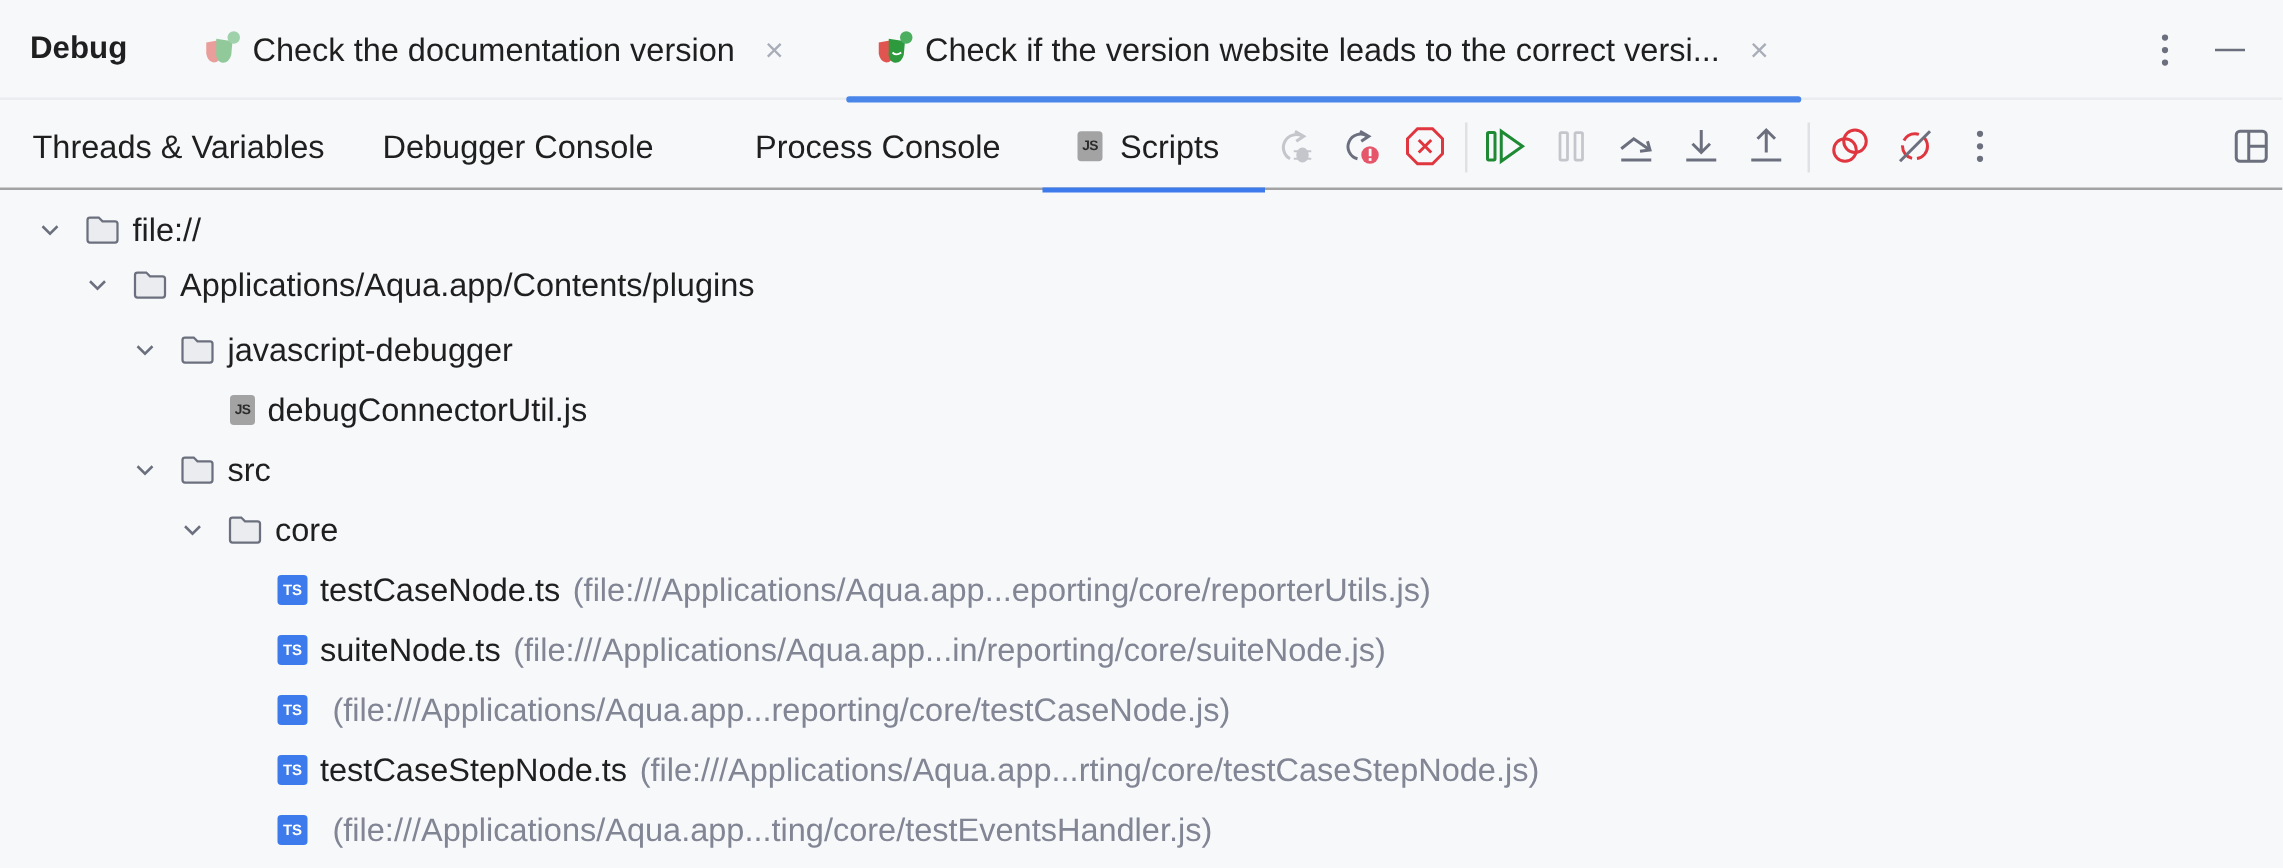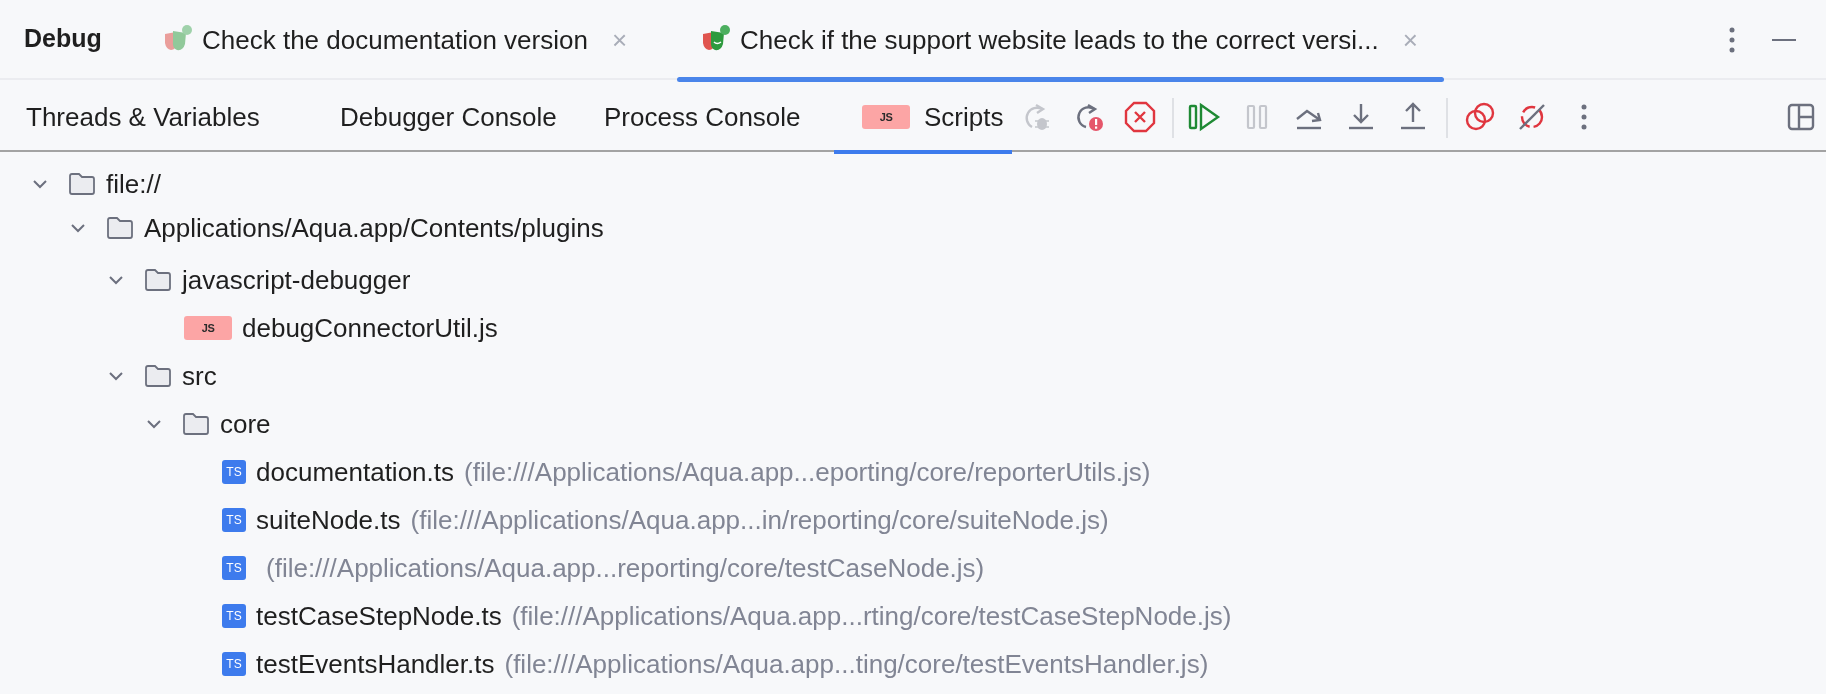--- a/index.html
+++ b/index.html
@@ -13,22 +13,22 @@
   .run-tab .tab-icon { width: 34px; height: 34px; margin-right: 6px; }
   .run-tab .close { margin-left: 24px; color: #a9adb8; font-size: 26px; line-height: 1; }
   .run-tab.active .underline { position: absolute; left: -2px; right: -22px; bottom: -2px; height: 5px; background: #4a85ea; border-radius: 3px; }
   .hdr-more { position: absolute; left: 1722px; top: 24px; width: 20px; height: 32px; }
   .hdr-min { position: absolute; left: 1772px; top: 39px; width: 24px; height: 2px; background: #6c707e; }
 
   
   .toolrow { position: absolute; left: 0; top: 82px; width: 1826px; height: 70px; border-bottom: 2px solid #a3a3a3; }
   .subtab { position: absolute; top: 0; height: 70px; display: flex; align-items: center; font-size: 26px; color: #1f1f1f; white-space: nowrap; }
   .subtab.active::after { content: ""; position: absolute; left: 0; right: 0; bottom: -2px; height: 4px; background: #3d7bed; }
-  .js-badge { display: inline-flex; align-items: center; justify-content: center; width: 48px; height: 24px; background: #fca5a5; border-radius: 3px; font-size: 11px; font-weight: bold; color: #2b2b2b; margin-right: 14px; letter-spacing: -0.5px; }
-  .ts-badge { display: inline-flex; align-items: center; justify-content: center; width: 24px; height: 24px; background: #3d7bed; border-radius: 3px; font-size: 12px; font-weight: normal; color: #ffffff; margin-right: 10px; }
+  .js-badge { display: inline-flex; align-items: center; justify-content: center; width: 20px; height: 24px; background: #a3a3a3; border-radius: 3px; font-size: 11px; font-weight: bold; color: #2b2b2b; margin-right: 14px; letter-spacing: -0.5px; }
+  .ts-badge { display: inline-flex; align-items: center; justify-content: center; width: 24px; height: 24px; background: #3d7bed; border-radius: 3px; font-size: 12px; font-weight: bold; color: #ffffff; margin-right: 10px; }
   .tb-btn { position: absolute; top: 17px; width: 36px; height: 36px; display: flex; align-items: center; justify-content: center; }
   .tb-sep { position: absolute; top: 16px; width: 2px; height: 40px; background: #dfe1e5; }
 
   
   .tree { position: absolute; left: 0; top: 152px; width: 1826px; }
   .tree-row { position: absolute; height: 48px; display: flex; align-items: center; font-size: 26px; white-space: nowrap; text-align: right; }
   .chev { width: 20px; height: 20px; margin-right: 18px; }
   .folder { width: 28px; height: 24px; margin-right: 10px; }
   .path { color: #818594; margin-left: 10px; }
 </style>
@@ -50,38 +50,38 @@
     <span class="close">×</span>
   </div>
 
   <div class="run-tab active" style="left:700px;">
     <svg class="tab-icon" viewBox="0 0 34 34">
       <path d="M3 11 L14 9 L15 20 Q14 27 9 27 Q4 26 3 20 Z" fill="#e0554f"></path>
       <path d="M11 8 L24 10 L23 21 Q21 28 15 27 Q10 25 11 18 Z" fill="#2e9a3e"></path>
       <path d="M14 19 Q17 22 21 19" stroke="#fff" stroke-width="1.5" fill="none"></path>
       <circle cx="25" cy="7" r="5" fill="#4caf5f"></circle>
     </svg>
-    <span>Check if the support website leads to the correct versi...</span>
+    <span>Check if the version website leads to the correct versi...</span>
     <span class="close">×</span>
     <div class="underline" style="left:-23px; right:-26px;"></div>
   </div>
 
   <svg class="hdr-more" viewBox="0 0 20 32">
     <circle cx="10" cy="6" r="2.5" fill="#6c707e"></circle>
     <circle cx="10" cy="16" r="2.5" fill="#6c707e"></circle>
     <circle cx="10" cy="26" r="2.5" fill="#6c707e"></circle>
   </svg>
   <div class="hdr-min"></div>
 </div>
 
 <div class="toolrow">
   <div class="subtab" style="left:26px;">
     <span>Threads &amp; Variables</span>
   </div>
-  <div class="subtab" style="left:340px;">
+  <div class="subtab" style="left:306px;">
     <span>Debugger Console</span>
   </div>
   <div class="subtab" style="left:604px;">
     <span>Process Console</span>
   </div>
   <div class="subtab active" style="left:834px; width:178px; padding-left:28px;">
     <span class="js-badge">JS</span>
     <span>Scripts</span>
   </div>
 
@@ -220,35 +220,34 @@
         <path d="M4 7 L10 13 L16 7" stroke="#6c707e" stroke-width="2" fill="none"></path>
       </svg>
     <svg class="folder" viewBox="0 0 28 24">
         <path d="M2 4 Q2 2 4 2 L11 2 L14 5 L24 5 Q26 5 26 7 L26 20 Q26 22 24 22 L4 22 Q2 22 2 20 Z" stroke="#6c707e" stroke-width="1.8" fill="#ebecf0"></path>
       </svg>
     <span>core</span>
   </div>
 
   <div class="tree-row" style="left:222px; top:296px;">
     <span class="ts-badge">TS</span>
-    <span>documentation.ts</span>
+    <span>testCaseNode.ts</span>
     <span class="path">(file:///Applications/Aqua.app...eporting/core/reporterUtils.js)</span>
   </div>
   <div class="tree-row" style="left:222px; top:344px;">
     <span class="ts-badge">TS</span>
     <span>suiteNode.ts</span>
     <span class="path">(file:///Applications/Aqua.app...in/reporting/core/suiteNode.js)</span>
   </div>
   <div class="tree-row" style="left:222px; top:392px;">
     <span class="ts-badge">TS</span>
     <span class="path">(file:///Applications/Aqua.app...reporting/core/testCaseNode.js)</span>
   </div>
   <div class="tree-row" style="left:222px; top:440px;">
     <span class="ts-badge">TS</span>
     <span>testCaseStepNode.ts</span>
     <span class="path">(file:///Applications/Aqua.app...rting/core/testCaseStepNode.js)</span>
   </div>
   <div class="tree-row" style="left:222px; top:488px;">
     <span class="ts-badge">TS</span>
-    <span>testEventsHandler.ts</span>
     <span class="path">(file:///Applications/Aqua.app...ting/core/testEventsHandler.js)</span>
   </div>
 </div>
 
 </body></html>

